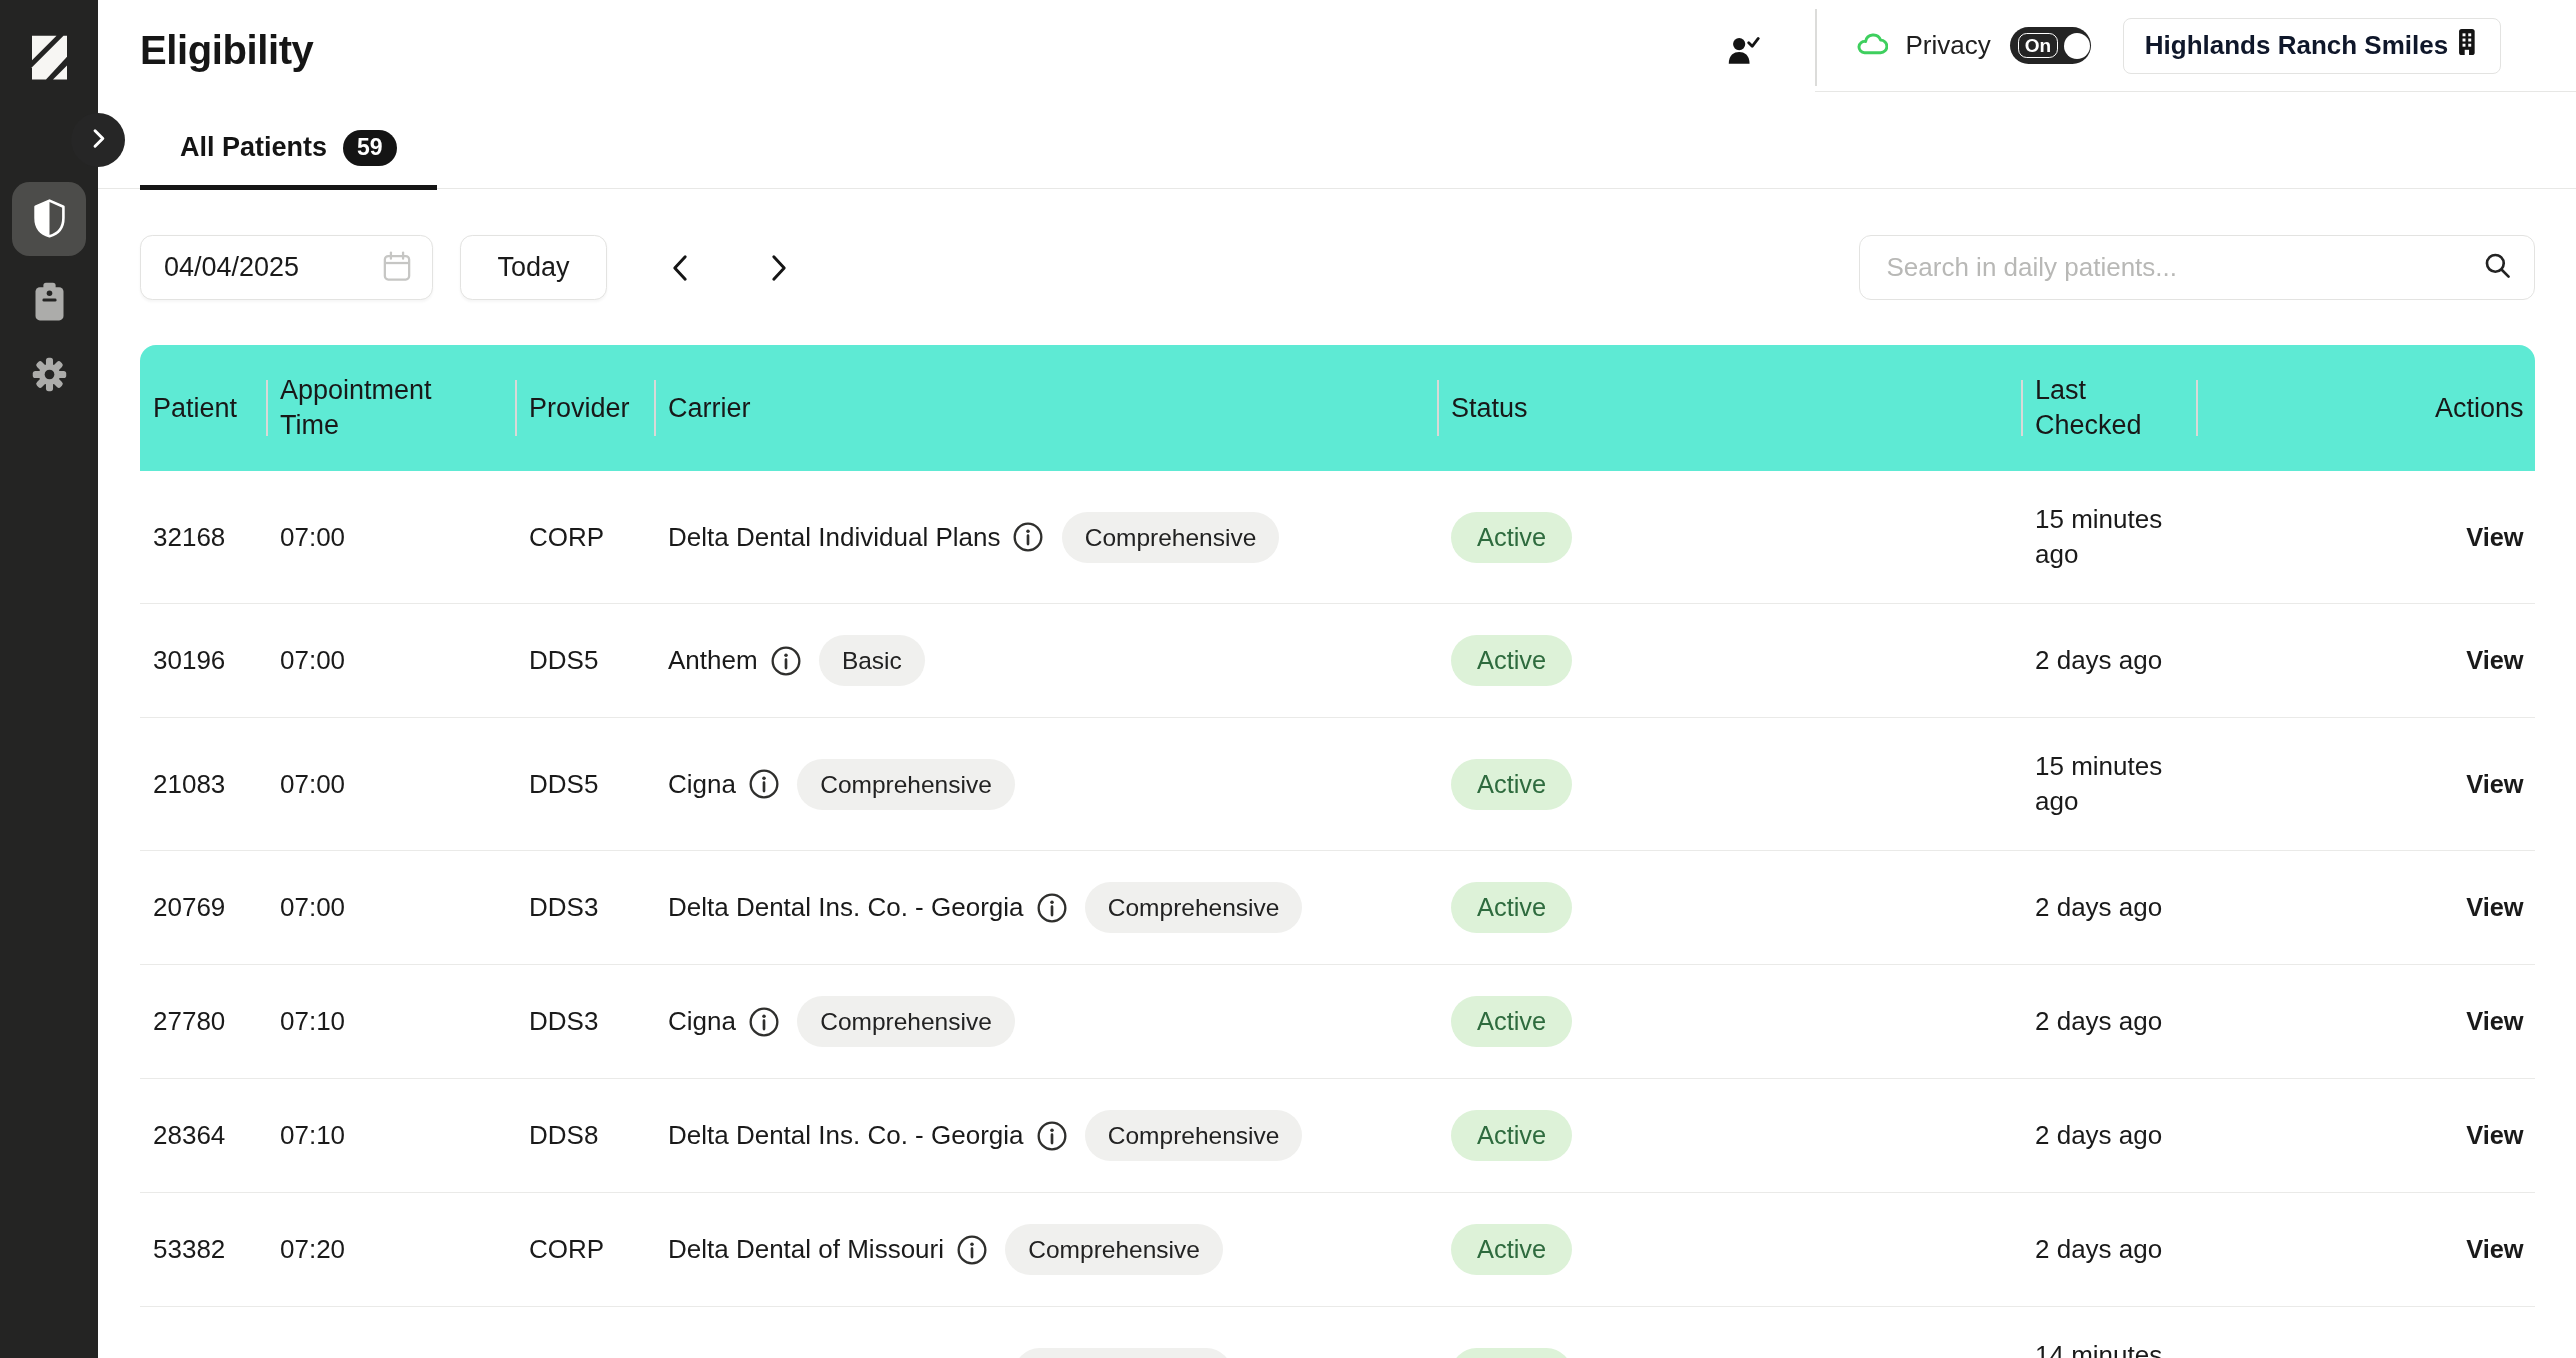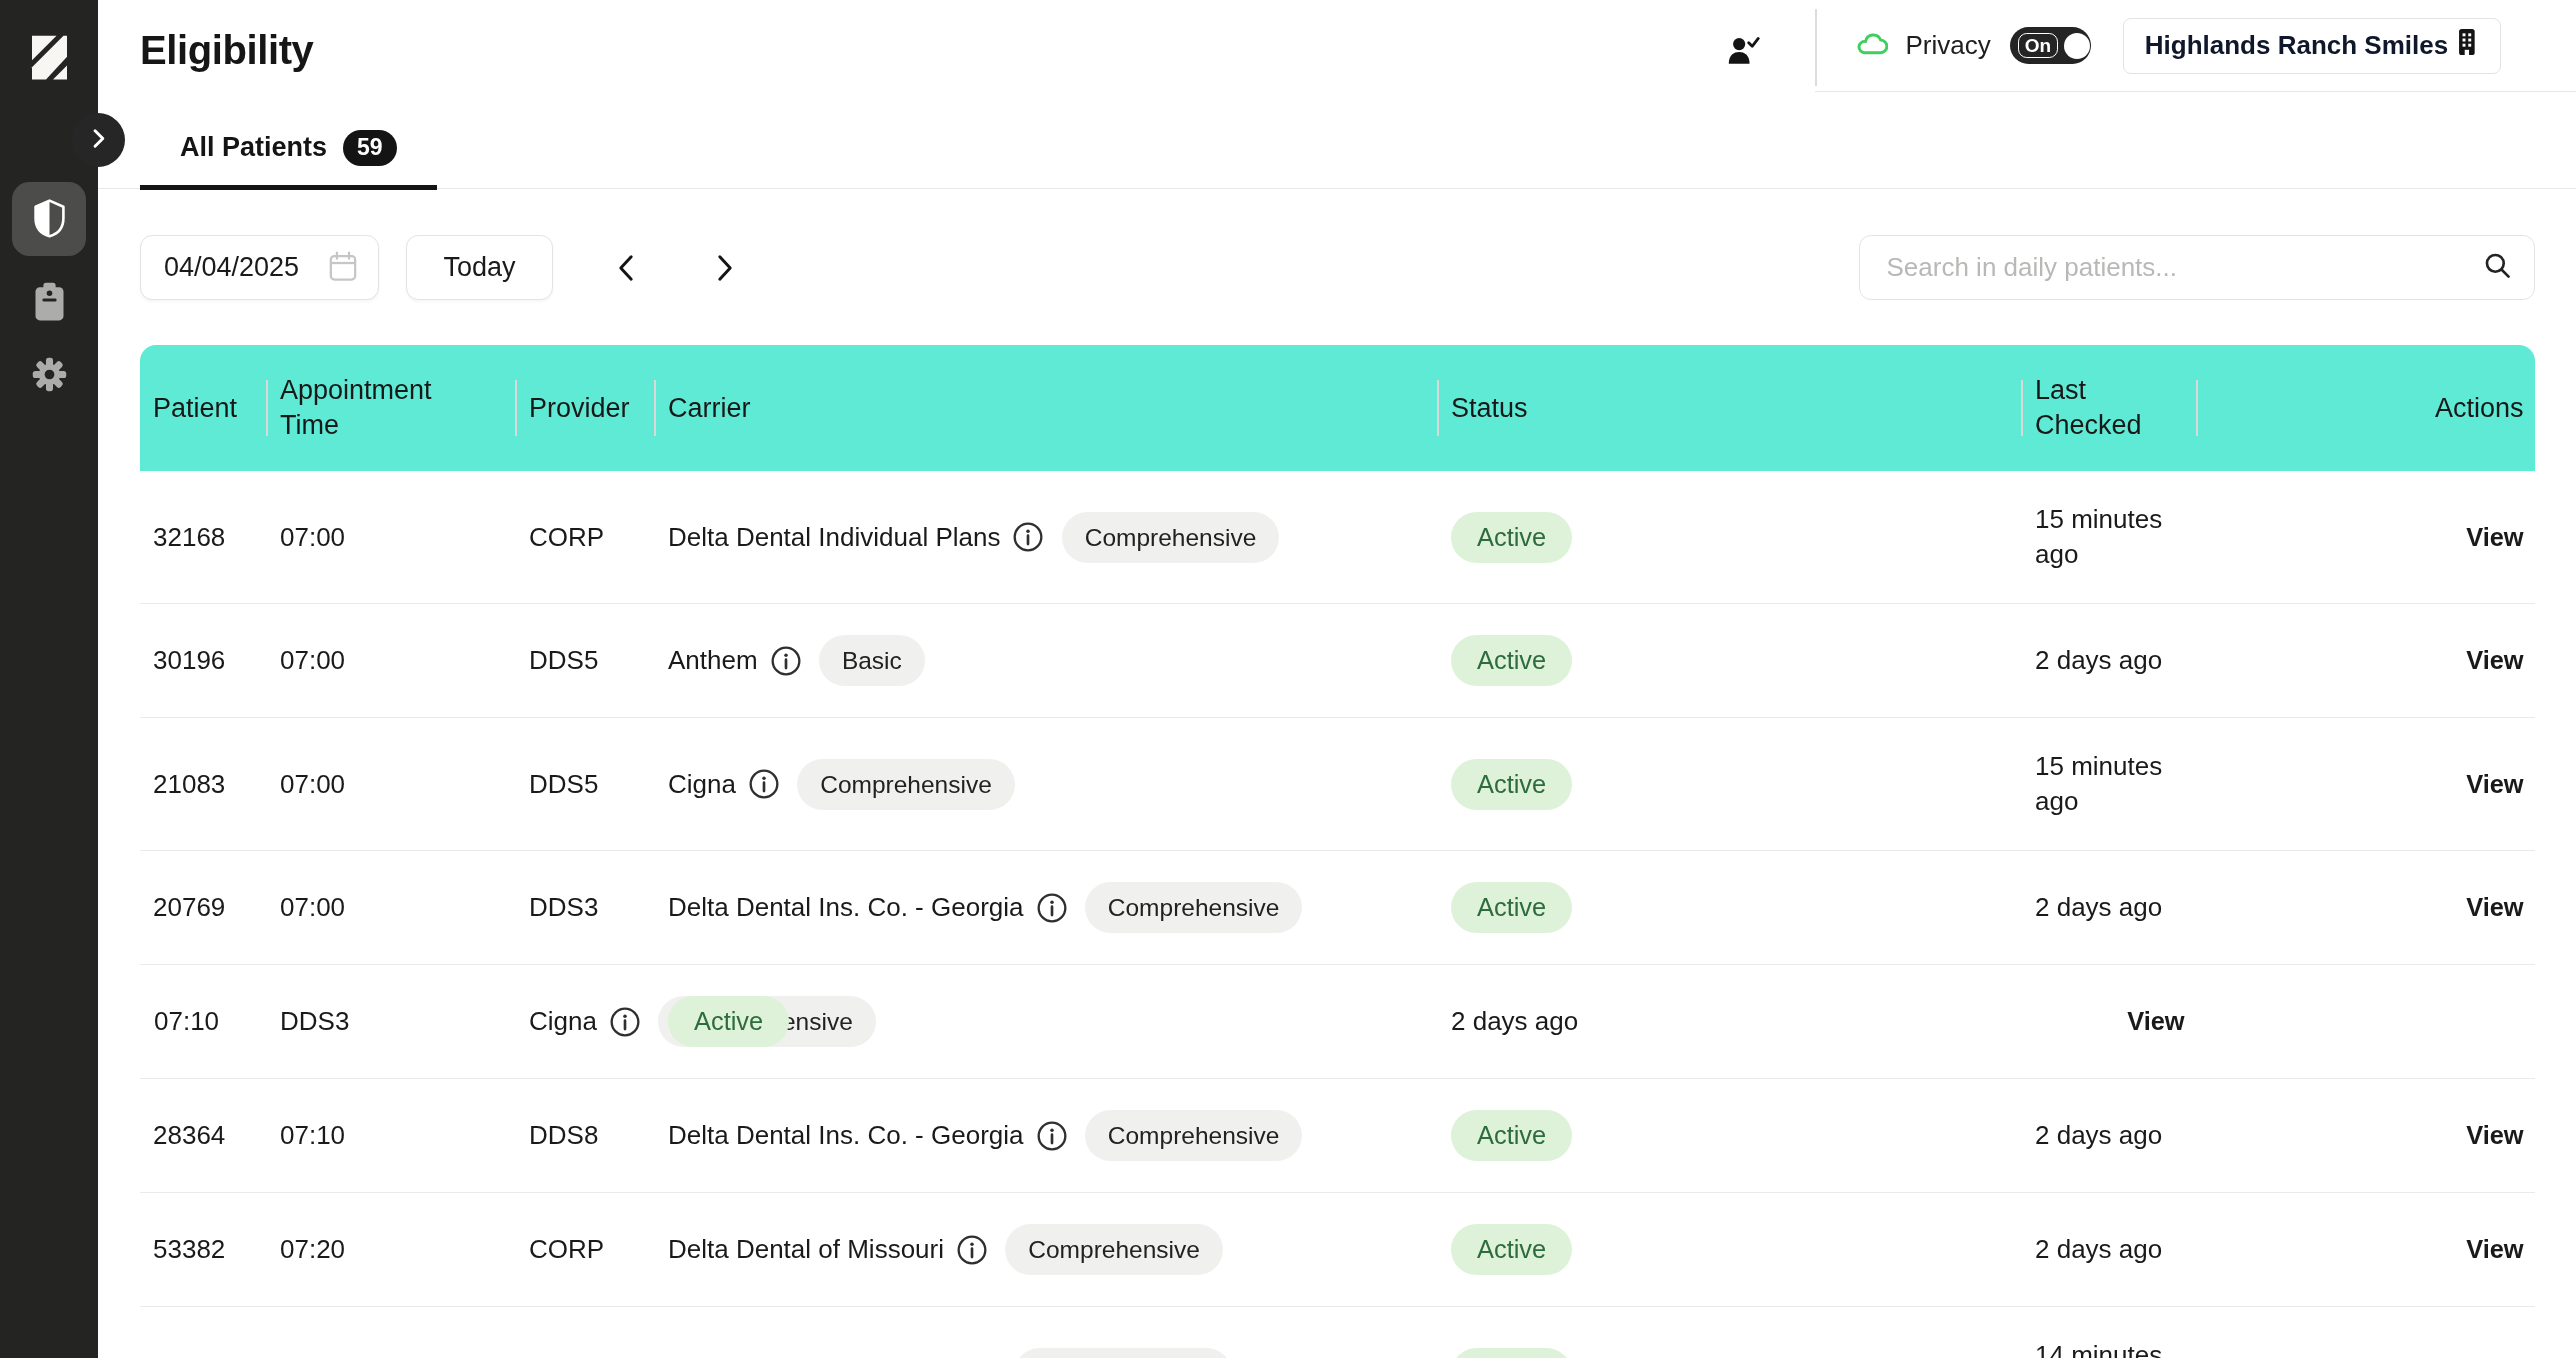--- a/index.html
+++ b/index.html
@@ -30,21 +30,21 @@
   .toggle-knob{width:26px;height:26px;border-radius:50%;background:#fff;margin-left:5.3px;}
   .practice-btn{margin-left:32px;height:56px;border:1.8px solid #e3e3e1;border-radius:8px;background:#fff;
      display:flex;align-items:center;gap:5px;padding:0 21px;font-size:26px;font-weight:700;color:#0f172a;cursor:pointer;}
   .tab{position:absolute;bottom:-1.8px;left:42px;padding:0 40px 19px 40px;border-bottom:5.3px solid #151515;
      display:flex;align-items:center;gap:16px;cursor:pointer;}
   .tab-label{font-size:27px;font-weight:600;color:#141414;}
   .tab-count{background:#141414;color:#fff;font-size:23px;font-weight:600;border-radius:875px;padding:4.4px 14px;}
 
   
   .toolbar{position:absolute;left:42px;right:41px;top:235px;height:65px;display:flex;align-items:center;}
-  .date-input{width:239px;height:65px;border:1.8px solid #e3e3e1;border-radius:12.3px;box-sizing:border-box;
+  .date-input{width:293px;height:65px;border:1.8px solid #e3e3e1;border-radius:12.3px;box-sizing:border-box;
      display:flex;align-items:center;justify-content:space-between;padding:0 19px 0 23px;background:#fff;
      box-shadow:0 1.8px 2.6px rgba(0,0,0,.04);cursor:pointer;}
   .date-text{font-size:27px;color:#1a1a1a;}
   .today-btn{margin-left:27px;width:147px;height:65px;border:1.8px solid #e3e3e1;border-radius:12.3px;background:#fff;
      font-size:27px;color:#1a1a1a;box-shadow:0 1.8px 2.6px rgba(0,0,0,.04);cursor:pointer;
      display:flex;align-items:center;justify-content:center;font-family:inherit;}
   .nav-arrow{margin-left:46px;width:53px;height:53px;border:none;background:transparent;display:flex;
      align-items:center;justify-content:center;cursor:pointer;}
   .nav-arrow + .nav-arrow{margin-left:46px;}
   .search-box{margin-left:auto;width:676px;height:65px;border:1.8px solid #e3e3e1;border-radius:12px;box-sizing:border-box;
@@ -364,20 +364,23 @@
             </div>
             <div class="td c-checked">
               <span>2 days ago</span>
             </div>
             <div class="td c-actions">
               <span class="view-link">View</span>
             </div>
           </div>
 
           <div class="trow row">
+            <div class="td c-patient">
+              <span>27780</span>
+            </div>
             <div class="td">
               <span>07:10</span>
             </div>
             <div class="td">
               <span>DDS3</span>
             </div>
             <div class="td c-carrier">
               <span>Cigna</span>
               <span class="info-icon">
                 <svg width="32" height="32" viewBox="0 0 36 36">

